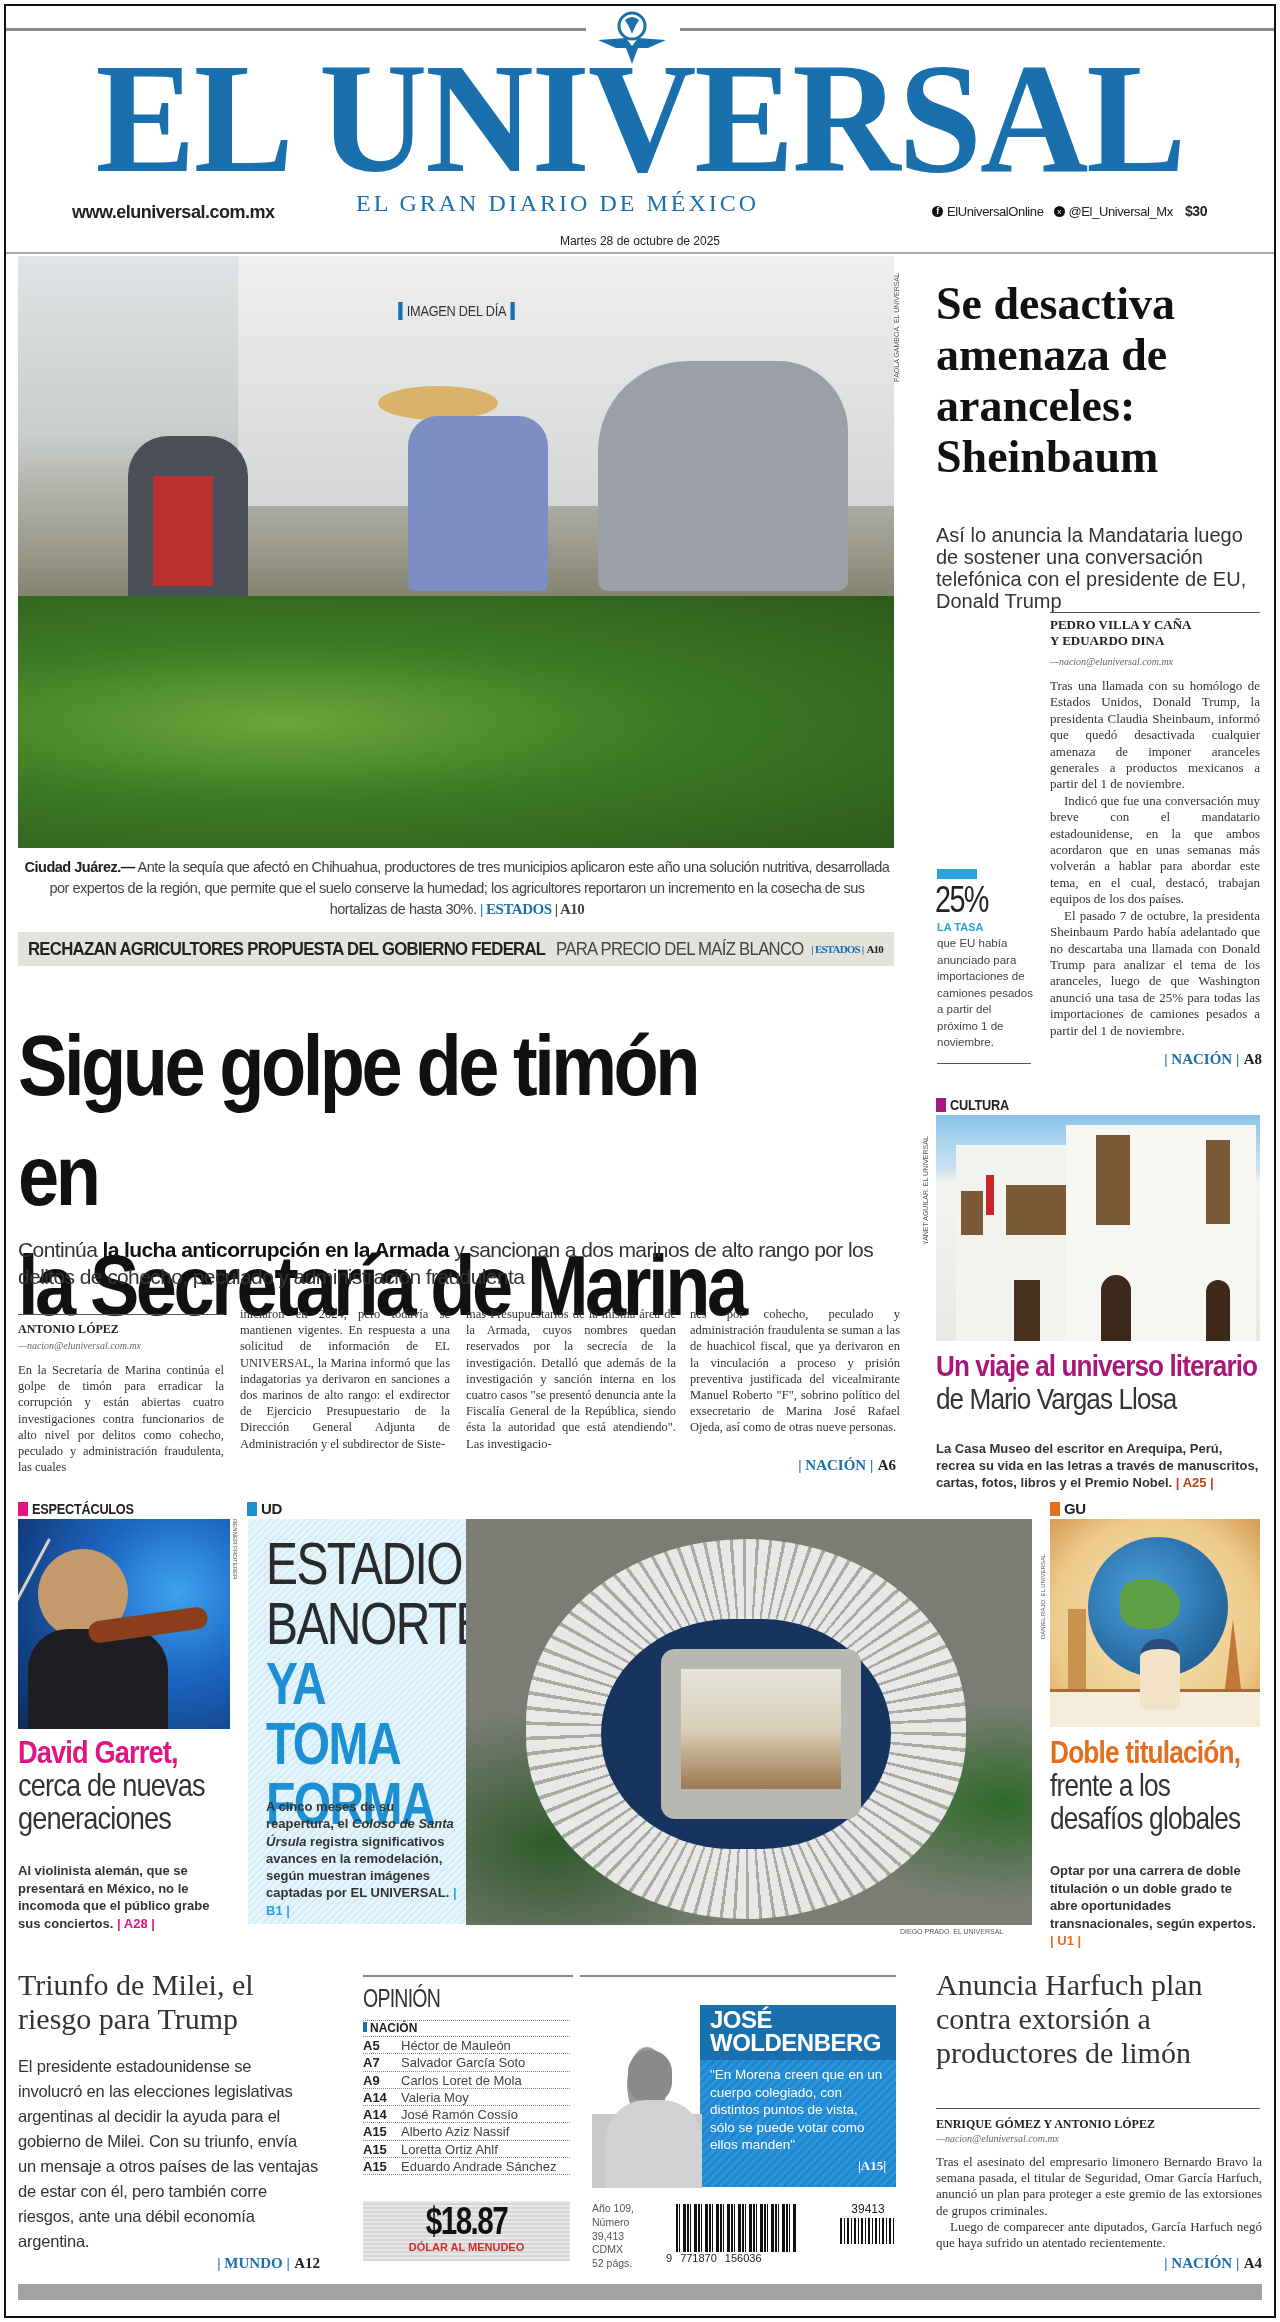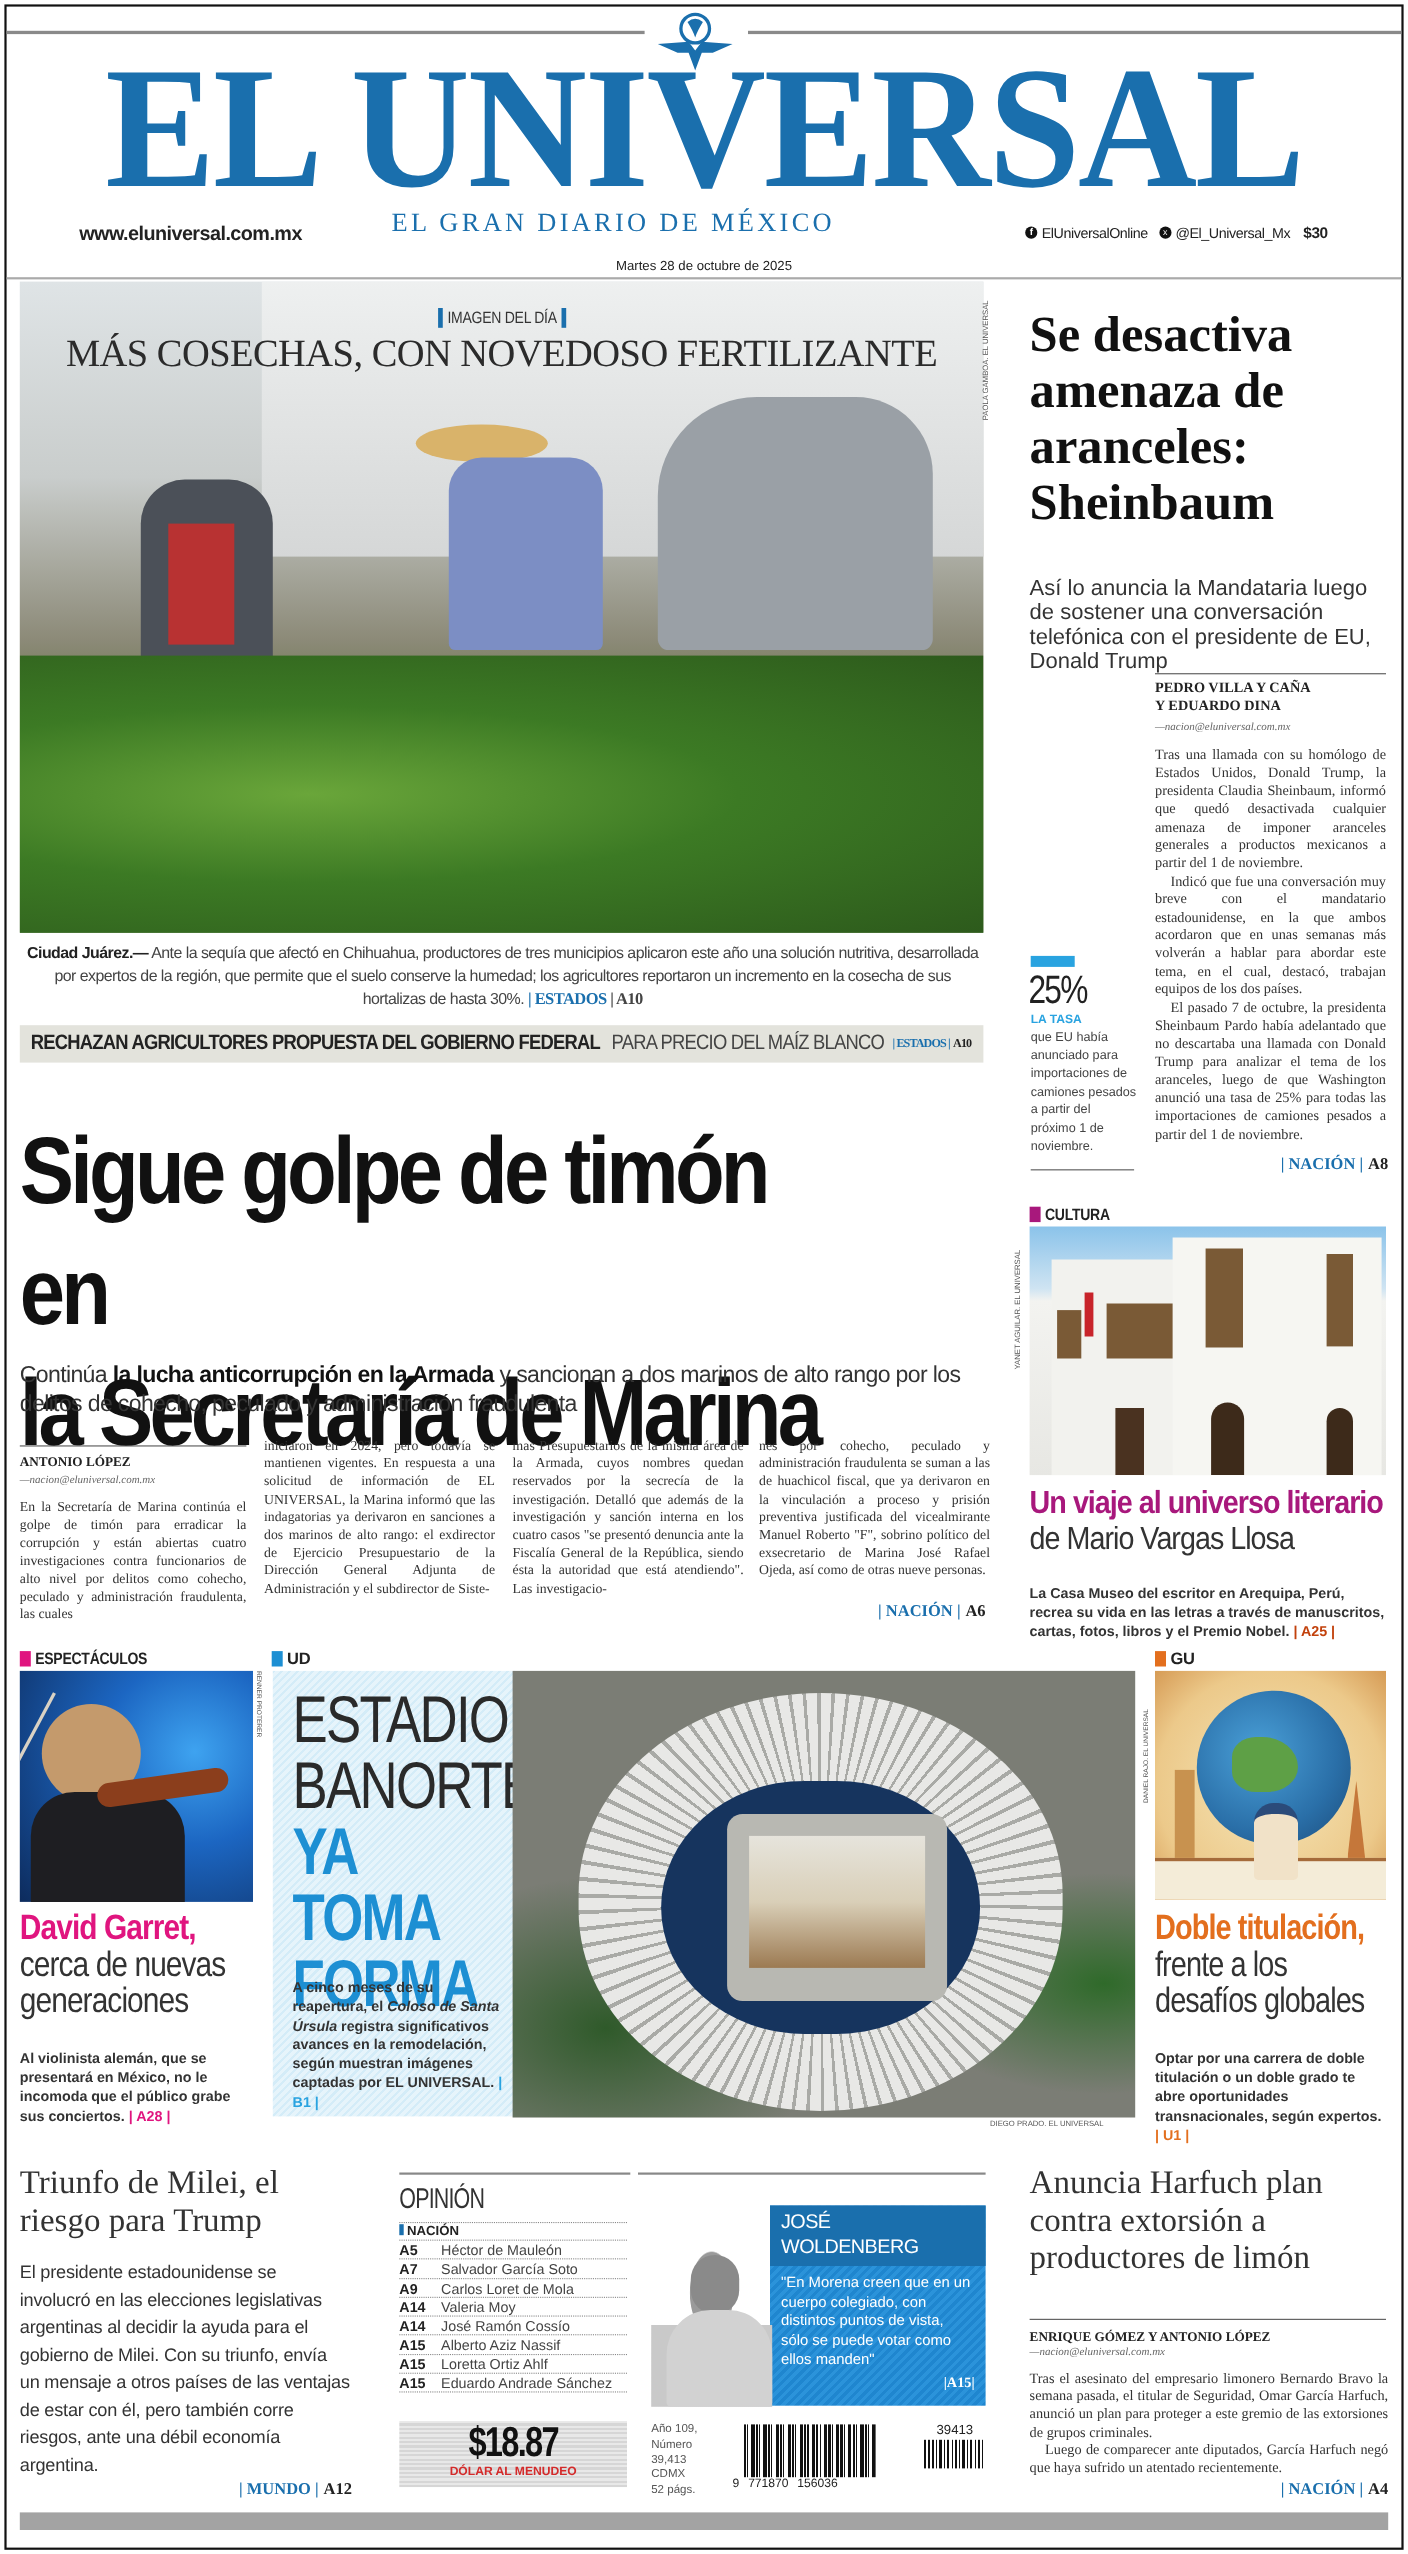--- a/index.html
+++ b/index.html
@@ -51,21 +51,20 @@
 <div class="photo" style="left:18px;top:256px;width:876px;height:592px;background:linear-gradient(180deg,#dfe4e6 0%,#c9cdcc 30%,#8c8a78 55%,#5d6e3a 70%,#3f6a2a 100%)">
   <div class="abs" style="left:220px;top:0;width:660px;height:250px;background:linear-gradient(180deg,#eef0f0,#d5d7d7)"></div>
   <div class="abs" style="left:110px;top:180px;width:120px;height:170px;background:#4b5058;border-radius:40px 40px 6px 6px"></div>
   <div class="abs" style="left:135px;top:220px;width:60px;height:110px;background:#b83232"></div>
   <div class="abs" style="left:360px;top:130px;width:120px;height:34px;background:#d9b36a;border-radius:50%"></div>
   <div class="abs" style="left:390px;top:160px;width:140px;height:175px;background:#7c8ec4;border-radius:30px 30px 6px 6px"></div>
   <div class="abs" style="left:580px;top:105px;width:250px;height:230px;background:#9aa0a6;border-radius:90px 70px 10px 10px"></div>
   <div class="abs" style="left:0;top:340px;width:876px;height:252px;background:radial-gradient(ellipse at 30% 50%,#6aa63a 0%,#3c7a24 45%,#2d5a1c 100%)"></div>
   <div class="abs" style="left:0;top:0;width:876px;height:110px;display:flex;flex-direction:column;align-items:center;justify-content:center;gap:4px">
     <div style="font-size:15px;color:#333;letter-spacing:-.3px;transform:scaleX(.85)"><span style="display:inline-block;width:5px;height:18px;background:#1a6fad;vertical-align:-4px;margin-right:5px"></span><span>IMAGEN DEL DÍA</span><span style="display:inline-block;width:5px;height:18px;background:#1a6fad;vertical-align:-4px;margin-left:5px"></span></div>
-    <div class="serif" style="font-size:35px;color:#2b2b2b;letter-spacing:-.5px">MÁS COSECHAS, CON NOVEDOSO FERTILIZANTE</div>
   </div>
 </div>
 <div class="abs" style="left:893px;top:262px;width:12px;height:120px;writing-mode:vertical-rl;transform:rotate(180deg);font-size:7px;color:#555">PAOLA GAMBOA. EL UNIVERSAL</div>
 <div class="abs" style="left:24px;top:857px;width:866px;text-align:center;font-size:14.5px;line-height:21px;color:#444;letter-spacing:-.5px">
   <b style="color:#222">Ciudad Juárez.—</b><span> Ante la sequía que afectó en Chihuahua, productores de tres municipios aplicaron este año una solución nutritiva, desarrollada por expertos de la región, que permite que el suelo conserve la humedad; los agricultores reportaron un incremento en la cosecha de sus hortalizas de hasta 30%.</span>
   <span class="ref" style="color:#1a6fad"> | <span>ESTADOS</span></span><span class="ref"> | <span>A10</span></span>
 </div>
 <div class="abs" style="left:18px;top:932px;width:876px;height:34px;background:#e3e3dc;display:flex;align-items:center;padding-left:10px;font-size:19px;letter-spacing:-.8px">
   <b style="color:#222;transform:scaleX(.88);transform-origin:left;white-space:nowrap">RECHAZAN AGRICULTORES PROPUESTA DEL GOBIERNO FEDERAL</b>
   <span style="color:#444;margin-left:-60px;white-space:nowrap;transform:scaleX(.88);transform-origin:left"> PARA PRECIO DEL MAÍZ BLANCO</span>
@@ -212,21 +211,21 @@
       <span style="color:#444">Loretta Ortiz Ahlf</span>
     </div>
   <div style="display:flex;border-top:1px dotted #888;border-bottom:1px dotted #888;height:18.3px;font-size:13px;line-height:17px">
       <b style="width:38px">A15</b>
       <span style="color:#444">Eduardo Andrade Sánchez</span>
     </div>
 </div>
 
 <div class="rule" style="left:580px;top:1975px;width:316px;height:2px;background:#888"></div>
 <div class="abs" style="left:700px;top:2005px;width:196px;height:182px;background:repeating-linear-gradient(135deg,#1f86cf 0 3px,#2b93da 3px 6px)">
-  <div style="background:#1a6fad;height:55px;padding:3px 10px;color:#fff;font-weight:normal;font-size:18px;line-height:23px;letter-spacing:-.5px;transform-origin:left">
+  <div style="background:#1a6fad;height:55px;padding:3px 10px;color:#fff;font-weight:bold;font-size:24px;line-height:23px;letter-spacing:-.5px;transform-origin:left">
       <div>JOSÉ</div>
       <div>WOLDENBERG</div>
     </div>
   <div style="padding:6px 10px 0 10px;color:#fff;font-size:13.5px;line-height:17.5px">"En Morena creen que en un cuerpo colegiado, con distintos puntos de vista, sólo se puede votar como ellos manden"</div>
   <div class="ref" style="color:#fff;text-align:right;padding-right:10px;font-size:13px;margin-top:4px">|A15|</div>
 </div>
 <div class="abs" style="left:592px;top:2040px;width:110px;height:148px;background:radial-gradient(ellipse at 50% 30%,#9a9a9a 0%,#9a9a9a 25%,transparent 26%),linear-gradient(180deg,transparent 50%,#c9c9c9 50%)"></div>
 <div class="abs" style="left:628px;top:2050px;width:44px;height:54px;border-radius:22px;background:#8a8a8a"></div>
 <div class="abs" style="left:606px;top:2100px;width:96px;height:88px;border-radius:40px 40px 4px 4px;background:#d2d2d2"></div>
 

